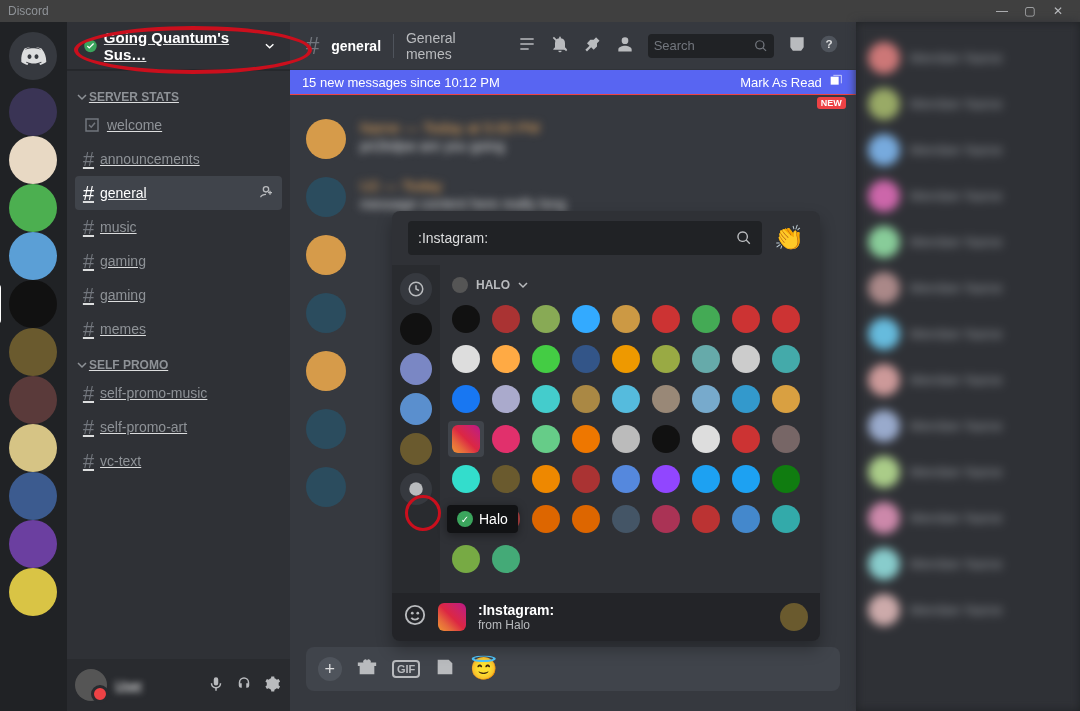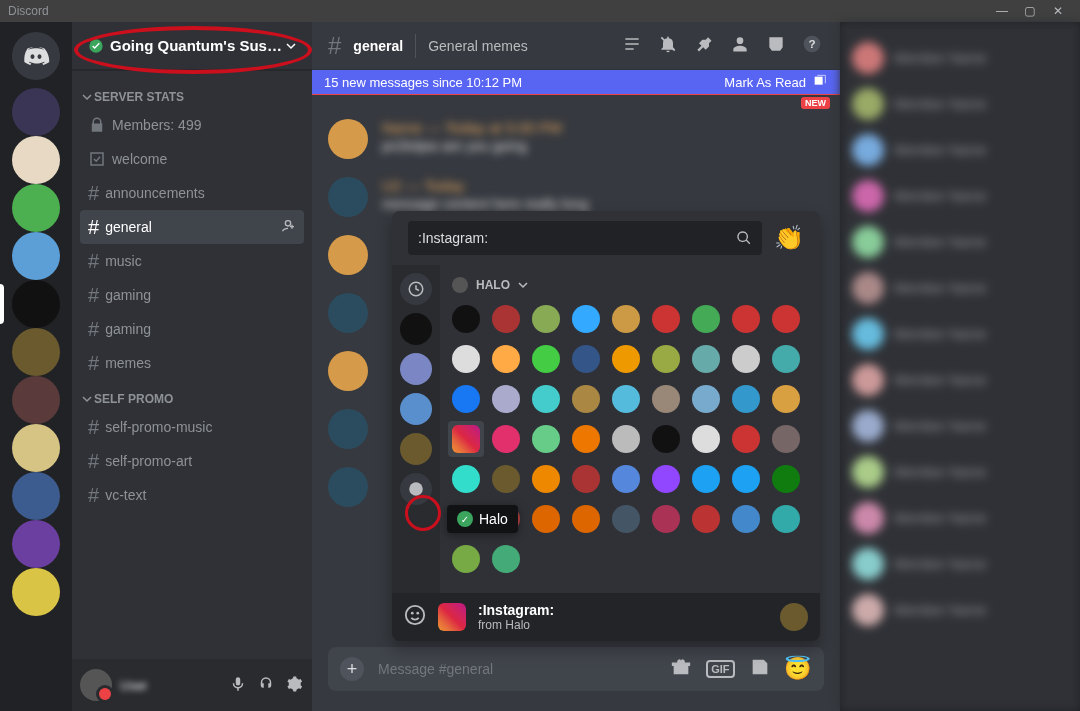--- a/index.html
+++ b/index.html
@@ -57,20 +57,21 @@
   height: 40px;
   background: #fff;
   border-radius: 0 4px 4px 0;
 }
 .server-icon svg { width: 28px; height: 28px; fill: #dcddde; }
 .channel-col {
   width: 240px;
   background: #2f3136;
   display: flex;
   flex-direction: column;
+  text-decoration: underline;
 }
 .server-header {
   height: 48px;
   display: flex;
   align-items: center;
   padding: 0 16px;
   font-weight: 600;
   font-size: 15px;
   border-bottom: 1px solid rgba(0,0,0,0.2);
   box-shadow: 0 1px 0 rgba(4,4,5,0.2);
@@ -431,26 +432,20 @@
         </svg>
       <span>Going Quantum's Sus…</span>
       <svg class="chev chev-svg" viewBox="0 0 10 10">
           <path d="M1 3l4 4 4-4" stroke="#fff" stroke-width="1.5" fill="none"></path>
         </svg>
     </div>
     <div class="channel-list" id="channel-list">
         <div class="category"><svg class="chev-svg" viewBox="0 0 10 10">
             <path d="M1 3l4 4 4-4" stroke="#8e9297" stroke-width="1.5" fill="none"></path>
           </svg> SERVER STATS</div>
-        <div class="channel">
-          <svg width="18" height="18" viewBox="0 0 24 24" fill="#72767d">
-            <path d="M6 10V8a6 6 0 0 1 12 0v2h1v11H5V10h1zm2 0h8V8a4 4 0 0 0-8 0v2z"></path>
-          </svg>
-          <span>Members: 499</span>
-        </div>
         <div class="channel">
           <svg width="18" height="18" viewBox="0 0 24 24" fill="#72767d">
             <path d="M4 4h16v16H4z" fill="none" stroke="#72767d" stroke-width="2"></path>
             <path d="M8 12l3 3 5-6" stroke="#72767d" stroke-width="2" fill="none"></path>
           </svg>
           <span>welcome</span>
         </div>
         <div class="channel">
           <span class="hash">#</span>
           <span>announcements</span>
@@ -528,20 +523,26 @@
       <div class="hicon"><svg width="20" height="20" viewBox="0 0 24 24" fill="#b9bbbe">
             <path d="M12 22a2 2 0 0 0 2-2h-4a2 2 0 0 0 2 2zm6-6V11a6 6 0 0 0-5-5.9V4a1 1 0 0 0-2 0v1.1A6 6 0 0 0 6 11v5l-2 2v1h16v-1l-2-2z"></path>
             <path d="M4 4l16 16" stroke="#b9bbbe" stroke-width="2"></path>
           </svg></div>
       <div class="hicon"><svg width="20" height="20" viewBox="0 0 24 24" fill="#b9bbbe">
             <path d="M16 3l5 5-3 3v4l-4 4-3-3-5 5-2-2 5-5-3-3 4-4h4l3-3z"></path>
           </svg></div>
       <div class="hicon"><svg width="20" height="20" viewBox="0 0 24 24" fill="#b9bbbe">
             <path d="M12 12a4 4 0 1 0 0-8 4 4 0 0 0 0 8zm0 2c-3 0-8 1.5-8 4.5V21h16v-2.5c0-3-5-4.5-8-4.5z"></path>
           </svg></div>
+      <div class="search">
+        <span>Search</span>
+        <svg width="14" height="14" viewBox="0 0 24 24" fill="#72767d">
+            <path d="M10 2a8 8 0 1 0 5 14.2l5 5 1.4-1.4-5-5A8 8 0 0 0 10 2zm0 2a6 6 0 1 1 0 12 6 6 0 0 1 0-12z"></path>
+          </svg>
+      </div>
       <div class="hicon"><svg width="20" height="20" viewBox="0 0 24 24" fill="#b9bbbe">
             <path d="M4 4h16v12H4zM4 16l3 4h10l3-4"></path>
           </svg></div>
       <div class="hicon"><svg width="20" height="20" viewBox="0 0 24 24" fill="#b9bbbe">
             <circle cx="12" cy="12" r="10" fill="#4f545c"></circle>
             <text x="12" y="17" text-anchor="middle" fill="#dcddde" font-size="14" font-weight="700">?</text>
           </svg></div>
     </div>
 
     <div class="newmsg-bar">
@@ -583,21 +584,20 @@
       <div class="msg">
           <div class="avatar" style="background:#2b4c5e"></div>
         </div>
       <div class="msg">
           <div class="avatar" style="background:#2b4c5e"></div>
         </div>
     </div>
 
     <div class="inputbar">
       <div class="plus">+</div>
-      <div class="placeholder">Message #general</div>
       <div class="ricon">
         <svg width="22" height="22" viewBox="0 0 24 24" fill="#b9bbbe">
             <path d="M4 11h16v9H4zM2 7h20v4H2zM12 7v13M8 7a2 2 0 1 1 4-2 2 2 0 1 1 4 2"></path>
           </svg>
       </div>
       <div class="ricon" style="font-size:11px;font-weight:700;border:2px solid #b9bbbe;border-radius:4px;padding:1px 3px;">GIF</div>
       <div class="ricon">
         <svg width="22" height="22" viewBox="0 0 24 24" fill="#b9bbbe">
             <path d="M4 4h12l4 4v12H4z"></path>
           </svg>

